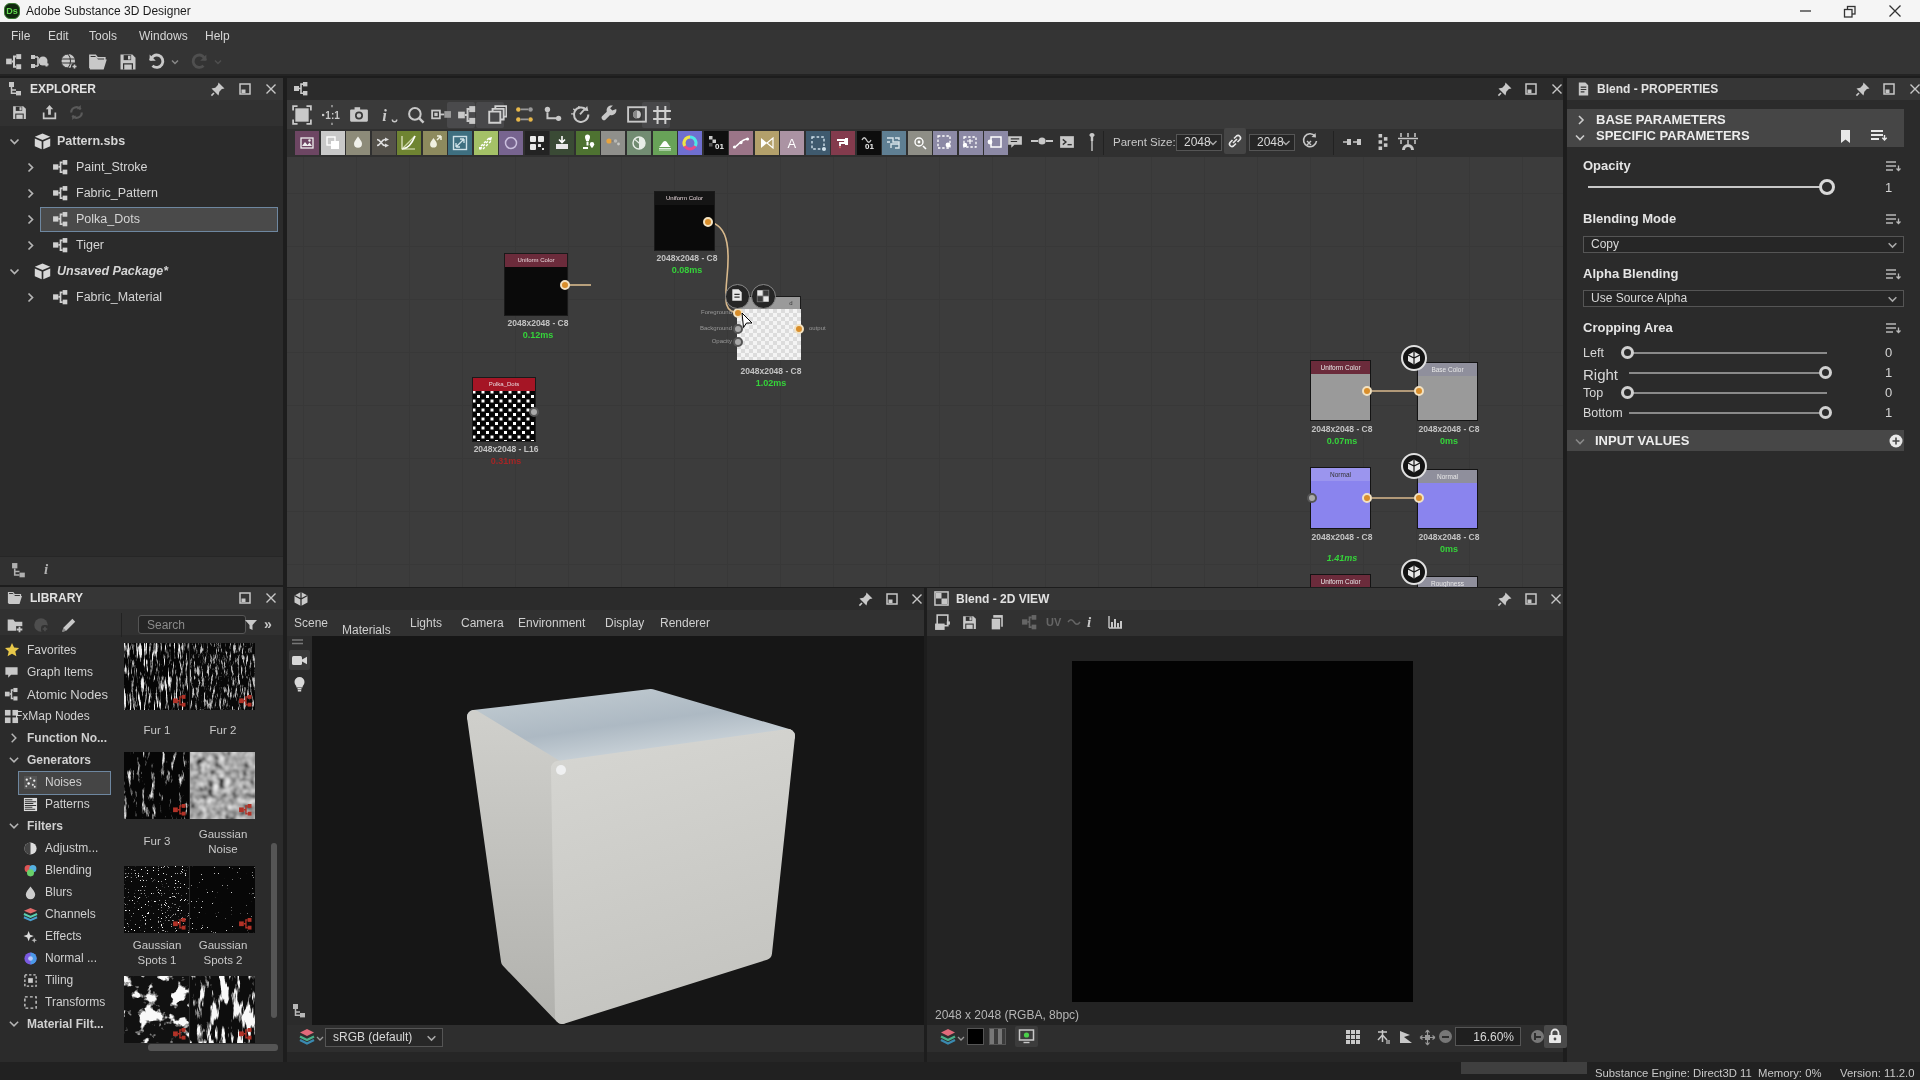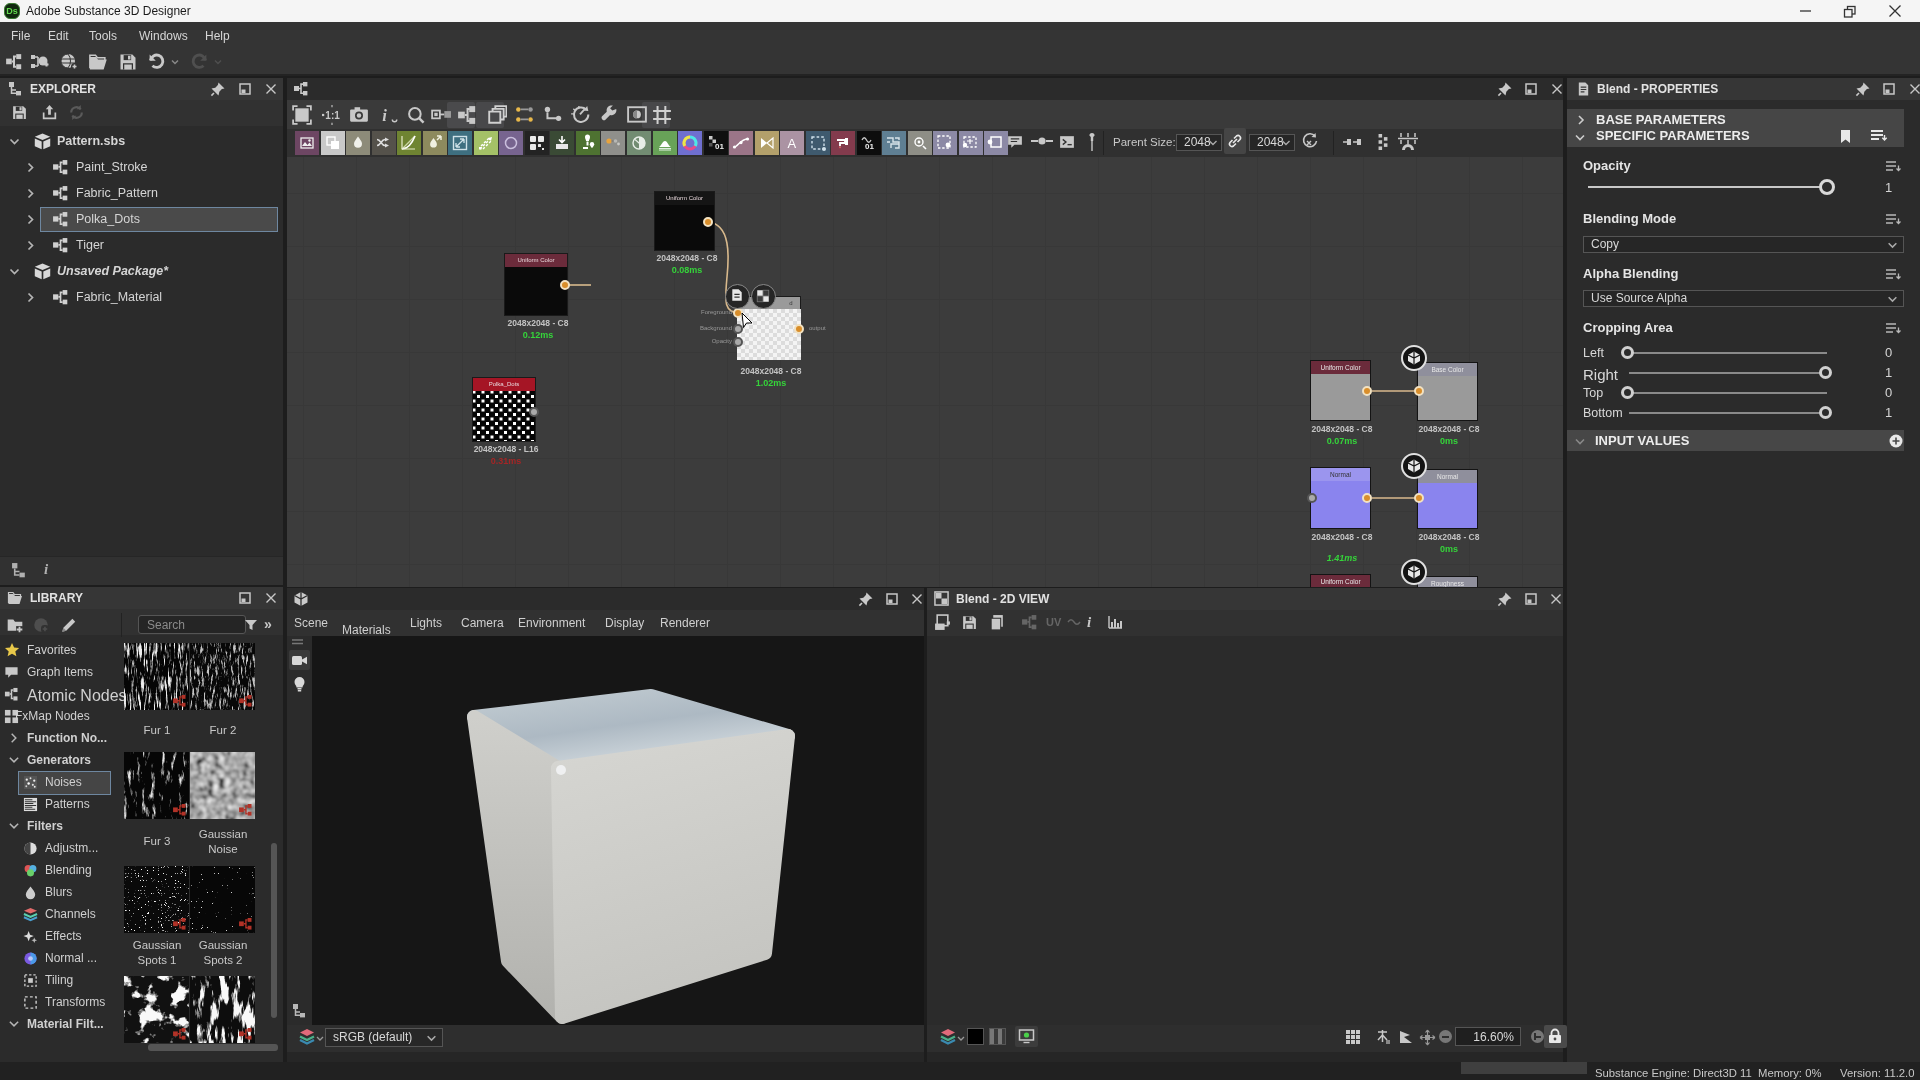--- a/index.html
+++ b/index.html
@@ -233,21 +233,21 @@
 <svg class="ico" style="left:4px;top:78px;" width="15" height="15" viewBox="0 0 16 16">
       <path d="M1.5 2.5 h13 v8 h-7 l-3 3 v-3 h-3 z" fill="#c8c8c8"></path>
     </svg>
 <t style="left:27px;top:78px;font-size:12px;color:#d0d0d0;font-weight:normal;font-style:normal;">Graph Items</t>
 <svg class="ico" style="left:4px;top:100px;" width="15" height="15" viewBox="0 0 16 16">
       <rect x="1" y="5" width="5" height="5" fill="#c8c8c8"></rect>
       <rect x="10" y="1" width="4.4" height="4.4" fill="#c8c8c8"></rect>
       <rect x="10" y="10" width="4.4" height="4.4" fill="#c8c8c8"></rect>
       <path d="M6 7.5 h2 v-4.4 h2 M8 7.5 v4.8 h2" stroke="#c8c8c8" stroke-width="1.6" fill="none"></path>
     </svg>
-<t style="left:27px;top:100px;font-size:16px;color:#d0d0d0;font-weight:normal;font-style:normal;">Atomic Nodes</t>
+<t style="left:27px;top:100px;font-size:13px;color:#d0d0d0;font-weight:normal;font-style:normal;">Atomic Nodes</t>
 <svg class="ico" style="left:4px;top:122px;" width="15" height="15" viewBox="0 0 16 16">
       <rect x="1" y="1" width="6" height="6" fill="#c8c8c8"></rect>
       <rect x="9" y="1" width="6" height="6" fill="#c8c8c8"></rect>
       <rect x="1" y="9" width="6" height="6" fill="#c8c8c8"></rect>
       <rect x="9" y="9" width="6" height="6" fill="#c8c8c8"></rect>
     </svg>
 <t style="left:15px;top:122px;font-size:12px;color:#d0d0d0;font-weight:normal;font-style:normal;">FxMap Nodes</t>
 <svg class="ico" style="left:8px;top:145px;" width="12" height="12" viewBox="0 0 13 13">
       <path d="M4 2 l4.5 4.5 -4.5 4.5" fill="none" stroke="#b5b5b5" stroke-width="1.6"></path>
     </svg>
@@ -1016,20 +1016,24 @@
       <path d="M1 4 c2-3 4-3 6 0 s4 3 6 0" fill="none" stroke="#666" stroke-width="1.4"></path>
     </svg>
 <t style="left:160px;top:26px;font-size:13px;color:#c8c8c8;font-weight:normal;font-style:normal;"><i style="font-family:Liberation Serif;font-weight:bold;font-size:15px;">i</i></t>
 <svg class="ico" style="left:180px;top:26px;" width="17" height="17" viewBox="0 0 17 17">
       <path d="M2 14 V2 M2 14 H15" stroke="#c8c8c8" stroke-width="1.4"></path>
       <rect x="4" y="8" width="2" height="6" fill="#c8c8c8"></rect>
       <rect x="7" y="5" width="2" height="9" fill="#c8c8c8"></rect>
       <rect x="10" y="9" width="2" height="5" fill="#c8c8c8"></rect>
       <rect x="13" y="7" width="2" height="7" fill="#c8c8c8"></rect>
     </svg>
+<div class="abs" style="left:0;top:48px;right:0;bottom:37px;background:#232323;">
+<div class="abs" style="left:145px;top:25px;width:341px;height:341px;background:#030303;"></div>
+<div class="abs" style="left:8px;top:372px;color:#b5b5b5;font-size:12px;">2048 x 2048 (RGBA, 8bpc)</div>
+</div>
 <div class="abs" style="left:0;right:0;bottom:10px;height:27px;background:#2e2e2e;"></div>
 <svg class="ico" style="left:12px;top:440px;" width="18" height="18" viewBox="0 0 18 18">
       <path d="M9 1 l7 3.5 -7 3.5 -7-3.5 z" fill="#e06a7a"></path>
       <path d="M2 8.5 l7 3.5 7-3.5" stroke="#4ab08a" stroke-width="2.4" fill="none"></path>
       <path d="M2 12 l7 3.5 7-3.5" stroke="#3a8ab0" stroke-width="2.4" fill="none"></path>
     </svg>
 <svg class="ico" style="left:30px;top:447px;" width="8" height="8" viewBox="0 0 8 8">
       <path d="M1 2 l3 3 3-3" fill="none" stroke="#999" stroke-width="1.3"></path>
     </svg>
 <div class="abs" style="left:40px;top:440px;width:17px;height:17px;background:#000;border:1px solid #555;"></div>

